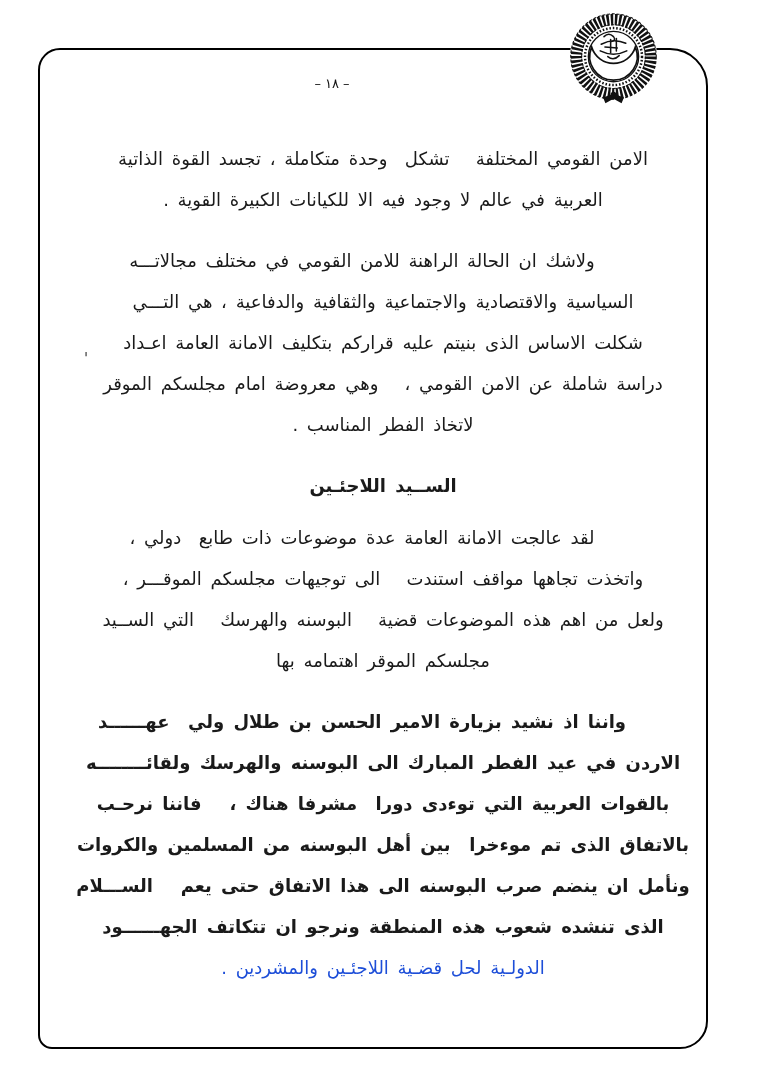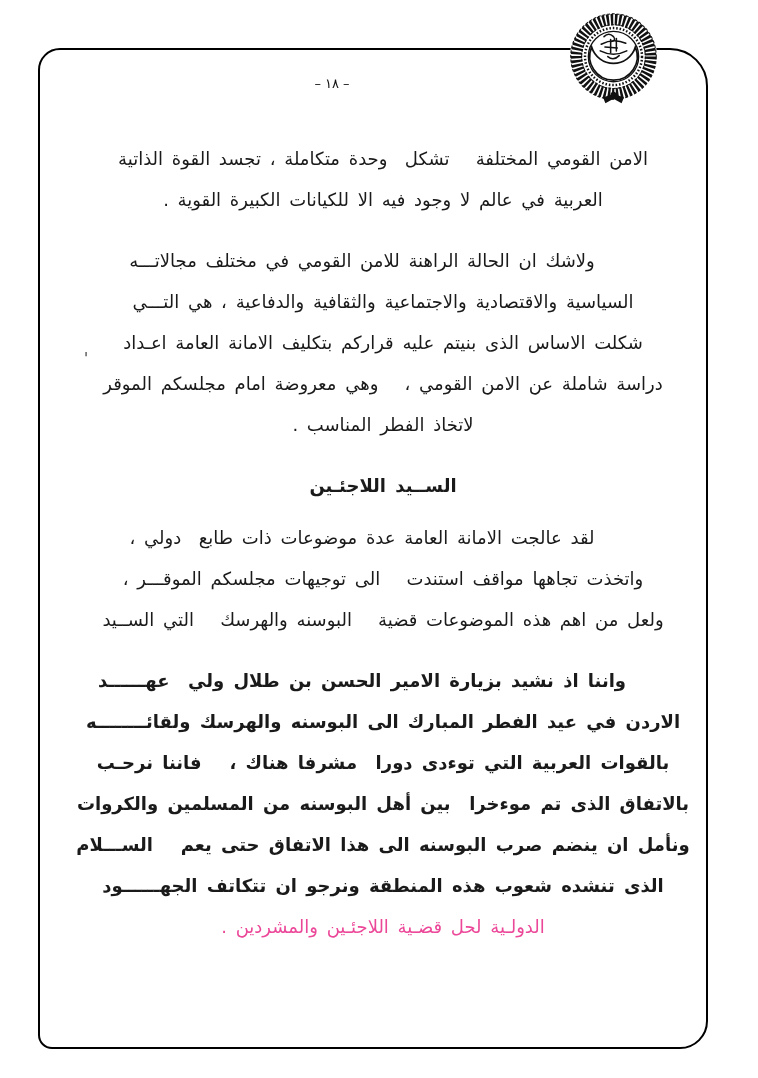--- a/index.html
+++ b/index.html
@@ -29,21 +29,21 @@
     font-size:18px;line-height:41px;height:41px;
     word-spacing:3px;
   }
   .para{margin:0 0 20px 0;}
   .para.indent .line:first-child{text-indent:42px;}
   .para.heading{margin:0 0 11px 0;}
   .para.heading .line{font-weight:bold;}
   .para.bold .line{font-weight:bold;}
   .para.bold{margin-bottom:0;}
   .para.faded{margin-bottom:0;}
-  .para.faded .line{color:#ec4899;}
+  .para.faded .line{color:#1d4ed8;}
   .artifact{
     position:absolute;left:84px;top:350px;
     font-size:15px;color:#444;
   }
 </style>
 </head>
 <body>
 
 <div class="frame"></div>
 
@@ -94,20 +94,21 @@
       <div class="line">دراسة شاملة عن الامن القومي ،   وهي معروضة امام مجلسكم الموقر</div>
       <div class="line">لاتخاذ الفطر المناسب .</div>
     </div>
     <div class="para heading">
       <div class="line">الســيد اللاجئـين</div>
     </div>
     <div class="para body indent">
       <div class="line">لقد عالجت الامانة العامة عدة موضوعات ذات طابع  دولي ،</div>
       <div class="line">واتخذت تجاهها مواقف استندت   الى توجيهات مجلسكم الموقـــر ،</div>
       <div class="line">ولعل من اهم هذه الموضوعات قضية   البوسنه والهرسك   التي الســيد</div>
+      <div class="line">مجلسكم الموقر اهتمامه بها</div>
     </div>
     <div class="para bold indent">
       <div class="line">واننا اذ نشيد بزيارة الامير الحسن بن طلال ولي  عهــــــد</div>
       <div class="line">الاردن في عيد الفطر المبارك الى البوسنه والهرسك ولقائــــــــه</div>
       <div class="line">بالقوات العربية التي توءدى دورا  مشرفا هناك ،   فاننا نرحـب</div>
       <div class="line">بالاتفاق الذى تم موءخرا  بين أهل البوسنه من المسلمين والكروات</div>
       <div class="line">ونأمل ان ينضم صرب البوسنه الى هذا الاتفاق حتى يعم   الســـلام</div>
       <div class="line">الذى تنشده شعوب هذه المنطقة ونرجو ان تتكاتف الجهــــــود</div>
     </div>
     <div class="para faded">

